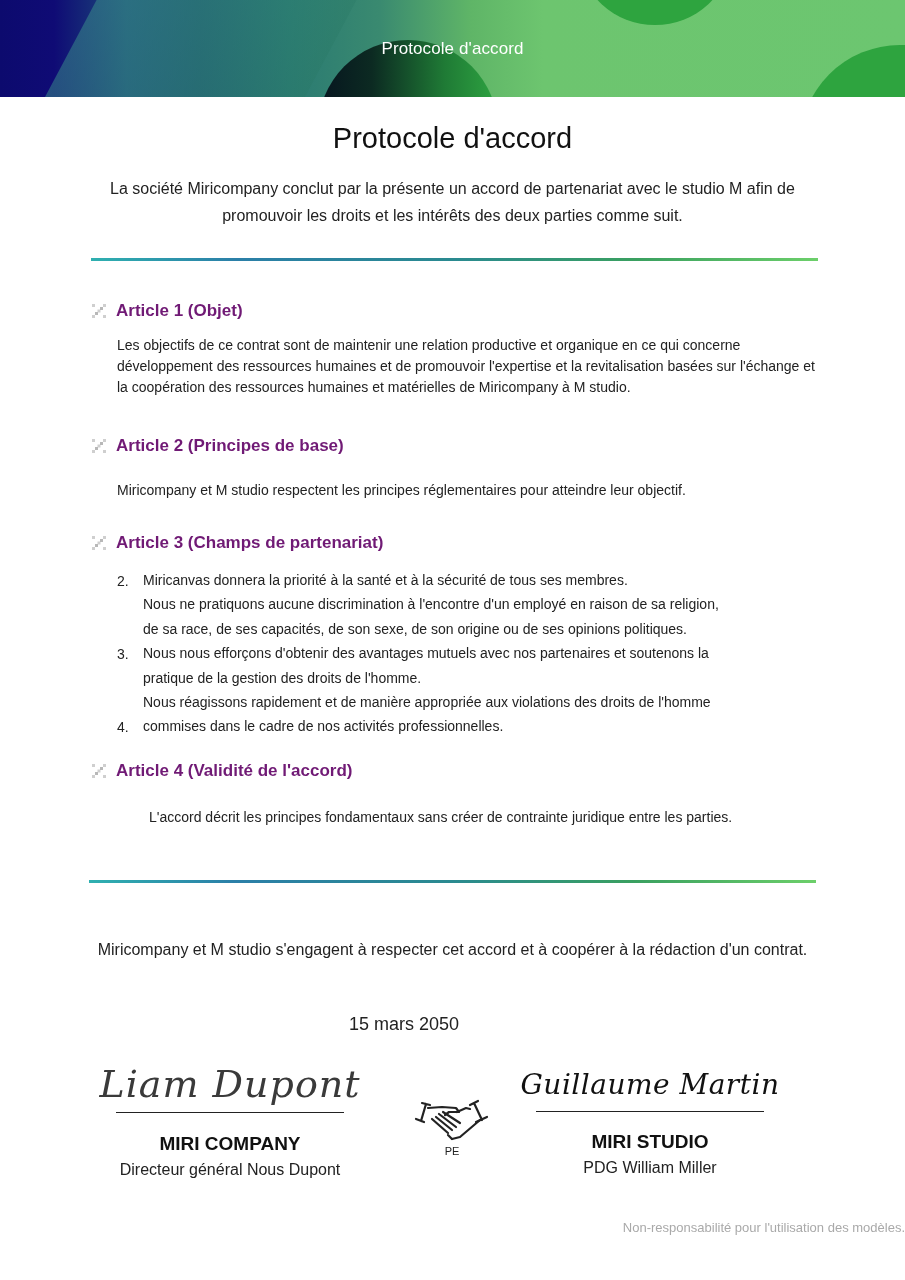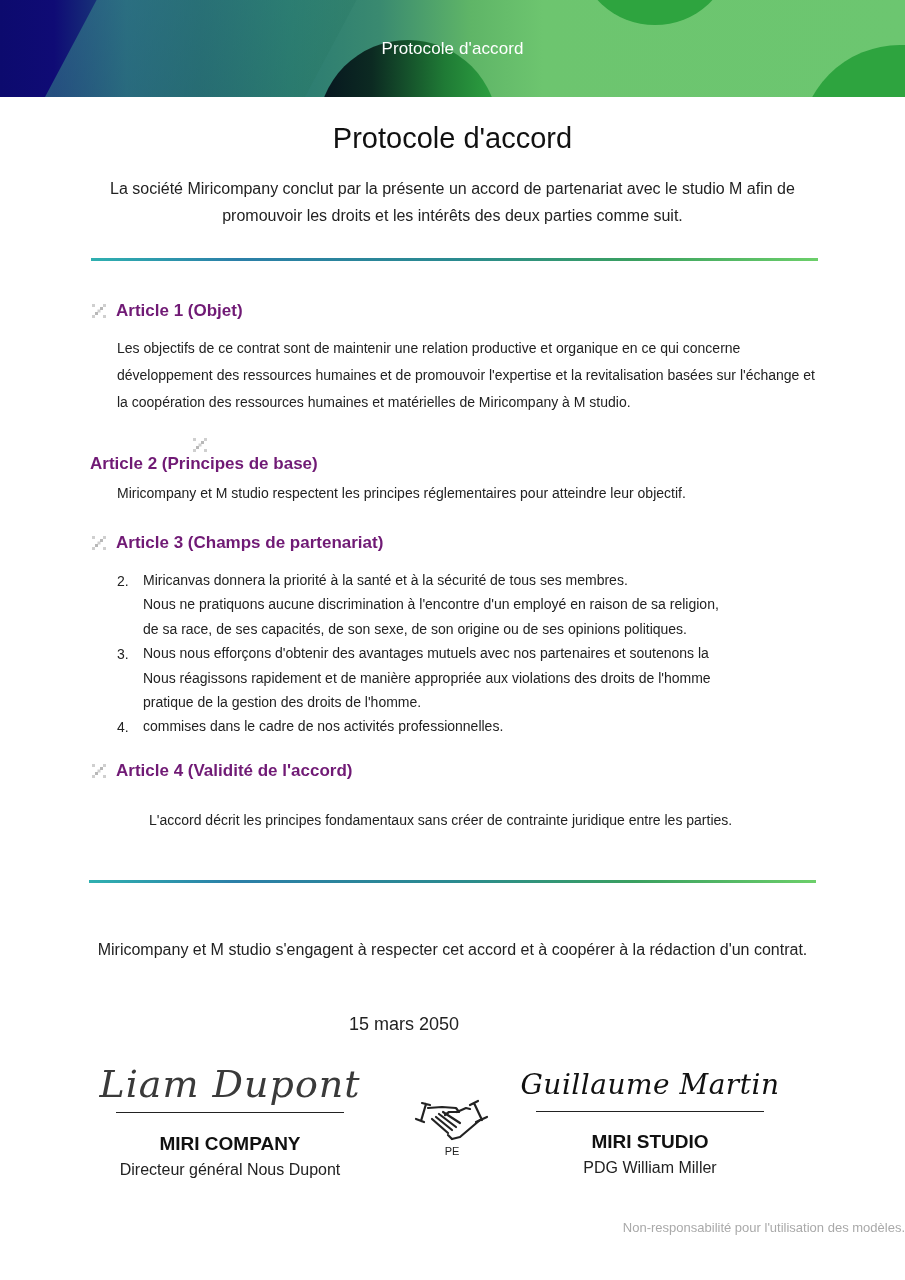--- a/index.html
+++ b/index.html
@@ -20,21 +20,21 @@
   .doc-title { position:absolute; left:0; width:905px; top:122px; text-align:center; font-size:29px; color:#111; }
   .intro { position:absolute; left:100px; width:705px; top:175px; text-align:center; font-size:16px; line-height:27px; color:#222; }
 
   .rule { position:absolute; height:3px; background: linear-gradient(90deg, #2fb0b0 0%, #2b7fa8 20%, #2a8a90 50%, #3aa060 75%, #6ccf6a 100%); }
   .rule.r1 { left:91px; width:727px; top:258px; }
   .rule.r2 { left:89px; width:727px; top:880px; }
 
   .article-head { position:absolute; left:90px; display:flex; align-items:center; }
   .article-head .ico { width:18px; height:18px; margin-right:8px; }
   .article-head .txt { font-weight:bold; font-size:17px; color:#701a75; }
-  .article-body { position:absolute; left:117px; width:700px; font-size:14px; line-height:27px; color:#222; }
+  .article-body { position:absolute; left:117px; width:700px; font-size:14px; line-height:21px; color:#222; }
 
   .list { position:absolute; left:117px; top:568px; width:700px; font-size:14px; color:#222; }
   .list .row { position:relative; height:24.4px; line-height:24.4px; padding-left:26px; }
   .list .num { position:absolute; left:0; top:1px; font-size:14px; }
 
   .closing { position:absolute; left:0; width:905px; top:941px; text-align:center; font-size:16px; color:#222; }
   .date { position:absolute; left:0; width:808px; top:1014px; text-align:center; font-size:18px; color:#222; }
 
   .sig-left { position:absolute; left:90px; width:280px; top:1062px; text-align:center; }
   .sig-right { position:absolute; left:520px; width:260px; top:1068px; text-align:center; }
@@ -81,21 +81,21 @@
         <rect x="13" y="13" width="3" height="3"></rect>
         <rect x="7.5" y="7.5" width="3" height="3"></rect>
         <rect x="5" y="10" width="3" height="3" fill="#b8b8b8"></rect>
         <rect x="10" y="5" width="3" height="3" fill="#b8b8b8"></rect>
       </g>
   </svg>
   <span class="txt">Article 1 (Objet)</span>
 </div>
 <div class="article-body" style="top:335px;">Les objectifs de ce contrat sont de maintenir une relation productive et organique en ce qui concerne développement des ressources humaines et de promouvoir l'expertise et la revitalisation basées sur l'échange et la coopération des ressources humaines et matérielles de Miricompany à M studio.</div>
 
-<div class="article-head" style="top:436px;flex-direction:column;">
+<div class="article-head" style="top:436px;">
   <svg class="ico" viewBox="0 0 18 18">
     <g fill="#cfcfcf">
         <rect x="2" y="2" width="3" height="3"></rect>
         <rect x="13" y="2" width="3" height="3"></rect>
         <rect x="2" y="13" width="3" height="3"></rect>
         <rect x="13" y="13" width="3" height="3"></rect>
         <rect x="7.5" y="7.5" width="3" height="3"></rect>
         <rect x="5" y="10" width="3" height="3" fill="#b8b8b8"></rect>
         <rect x="10" y="5" width="3" height="3" fill="#b8b8b8"></rect>
       </g>
@@ -116,22 +116,22 @@
         <rect x="10" y="5" width="3" height="3" fill="#b8b8b8"></rect>
       </g>
   </svg>
   <span class="txt">Article 3 (Champs de partenariat)</span>
 </div>
 <div class="list">
   <div class="row"><span class="num">2.</span><span>Miricanvas donnera la priorité à la santé et à la sécurité de tous ses membres.</span></div>
   <div class="row"><span class="num"></span><span>Nous ne pratiquons aucune discrimination à l'encontre d'un employé en raison de sa religion,</span></div>
   <div class="row"><span class="num"></span><span>de sa race, de ses capacités, de son sexe, de son origine ou de ses opinions politiques.</span></div>
   <div class="row"><span class="num">3.</span><span>Nous nous efforçons d'obtenir des avantages mutuels avec nos partenaires et soutenons la</span></div>
+  <div class="row"><span class="num"></span><span>pratique de la gestion des droits de l'homme.</span></div>
   <div class="row"><span class="num"></span><span>Nous réagissons rapidement et de manière appropriée aux violations des droits de l'homme</span></div>
-  <div class="row"><span class="num"></span><span>pratique de la gestion des droits de l'homme.</span></div>
   <div class="row"><span class="num">4.</span><span>commises dans le cadre de nos activités professionnelles.</span></div>
 </div>
 
 <div class="article-head" style="top:761px;">
   <svg class="ico" viewBox="0 0 18 18">
     <g fill="#cfcfcf">
         <rect x="2" y="2" width="3" height="3"></rect>
         <rect x="13" y="2" width="3" height="3"></rect>
         <rect x="2" y="13" width="3" height="3"></rect>
         <rect x="13" y="13" width="3" height="3"></rect>

